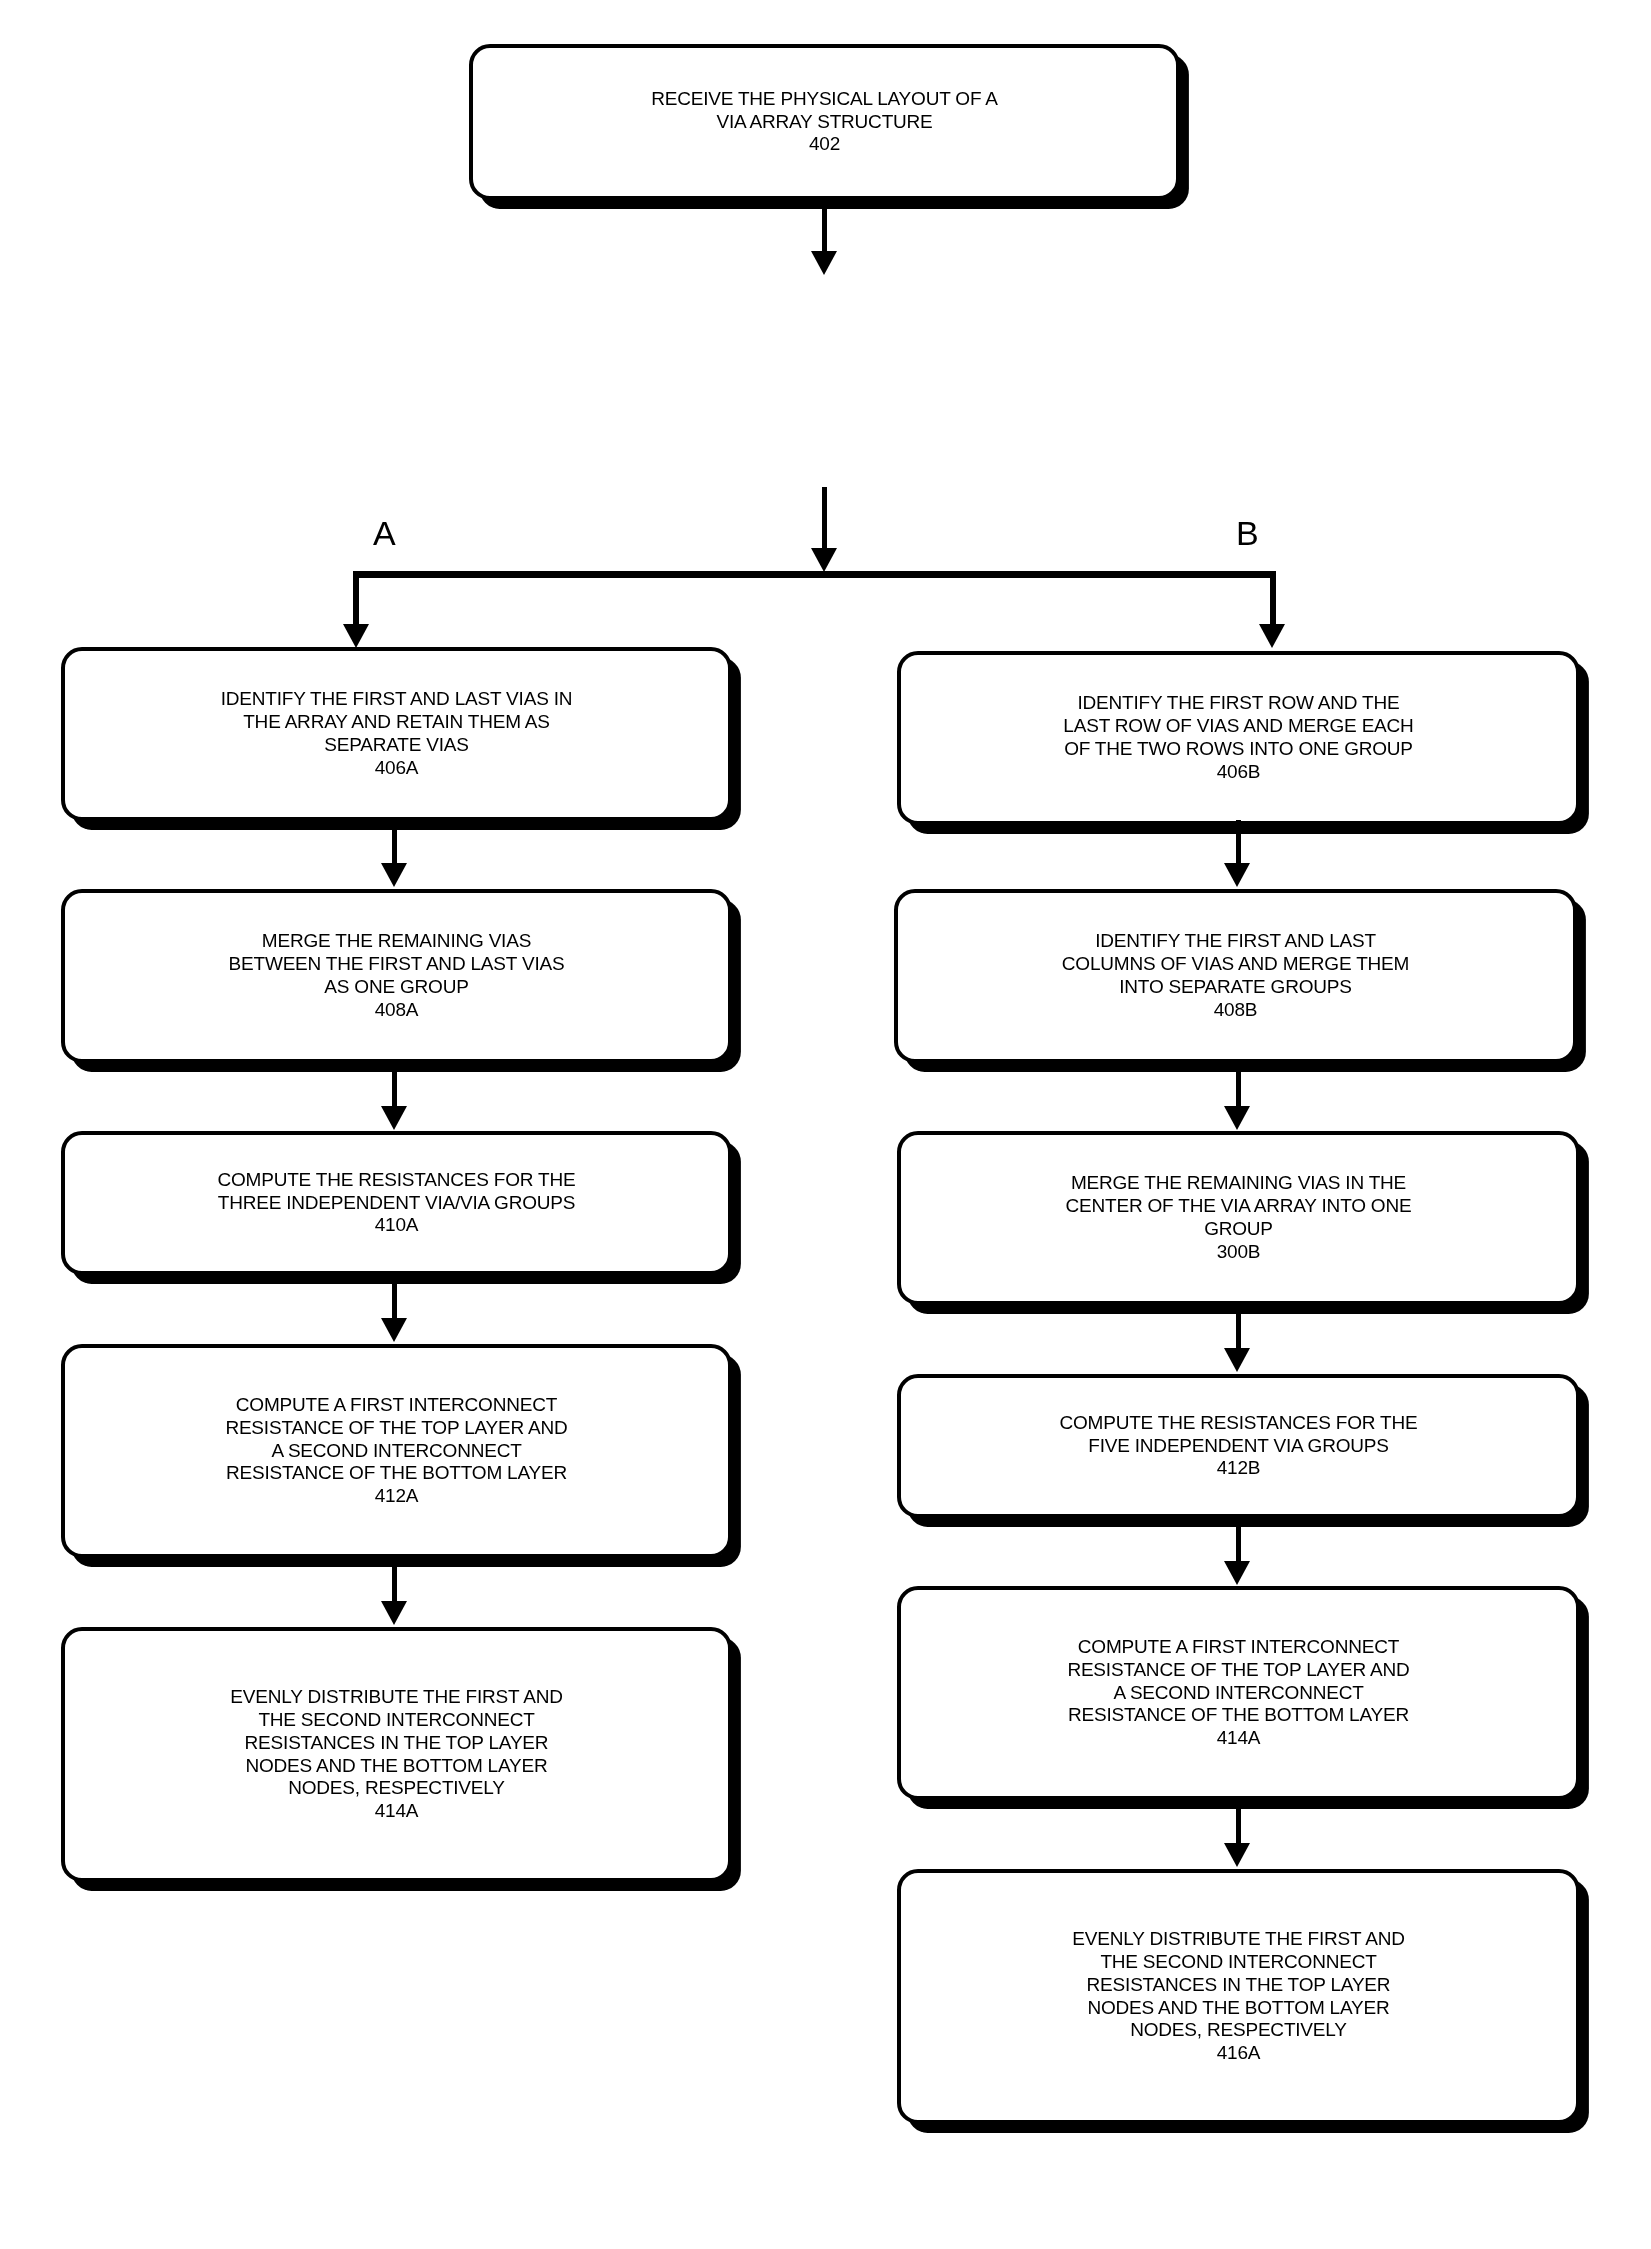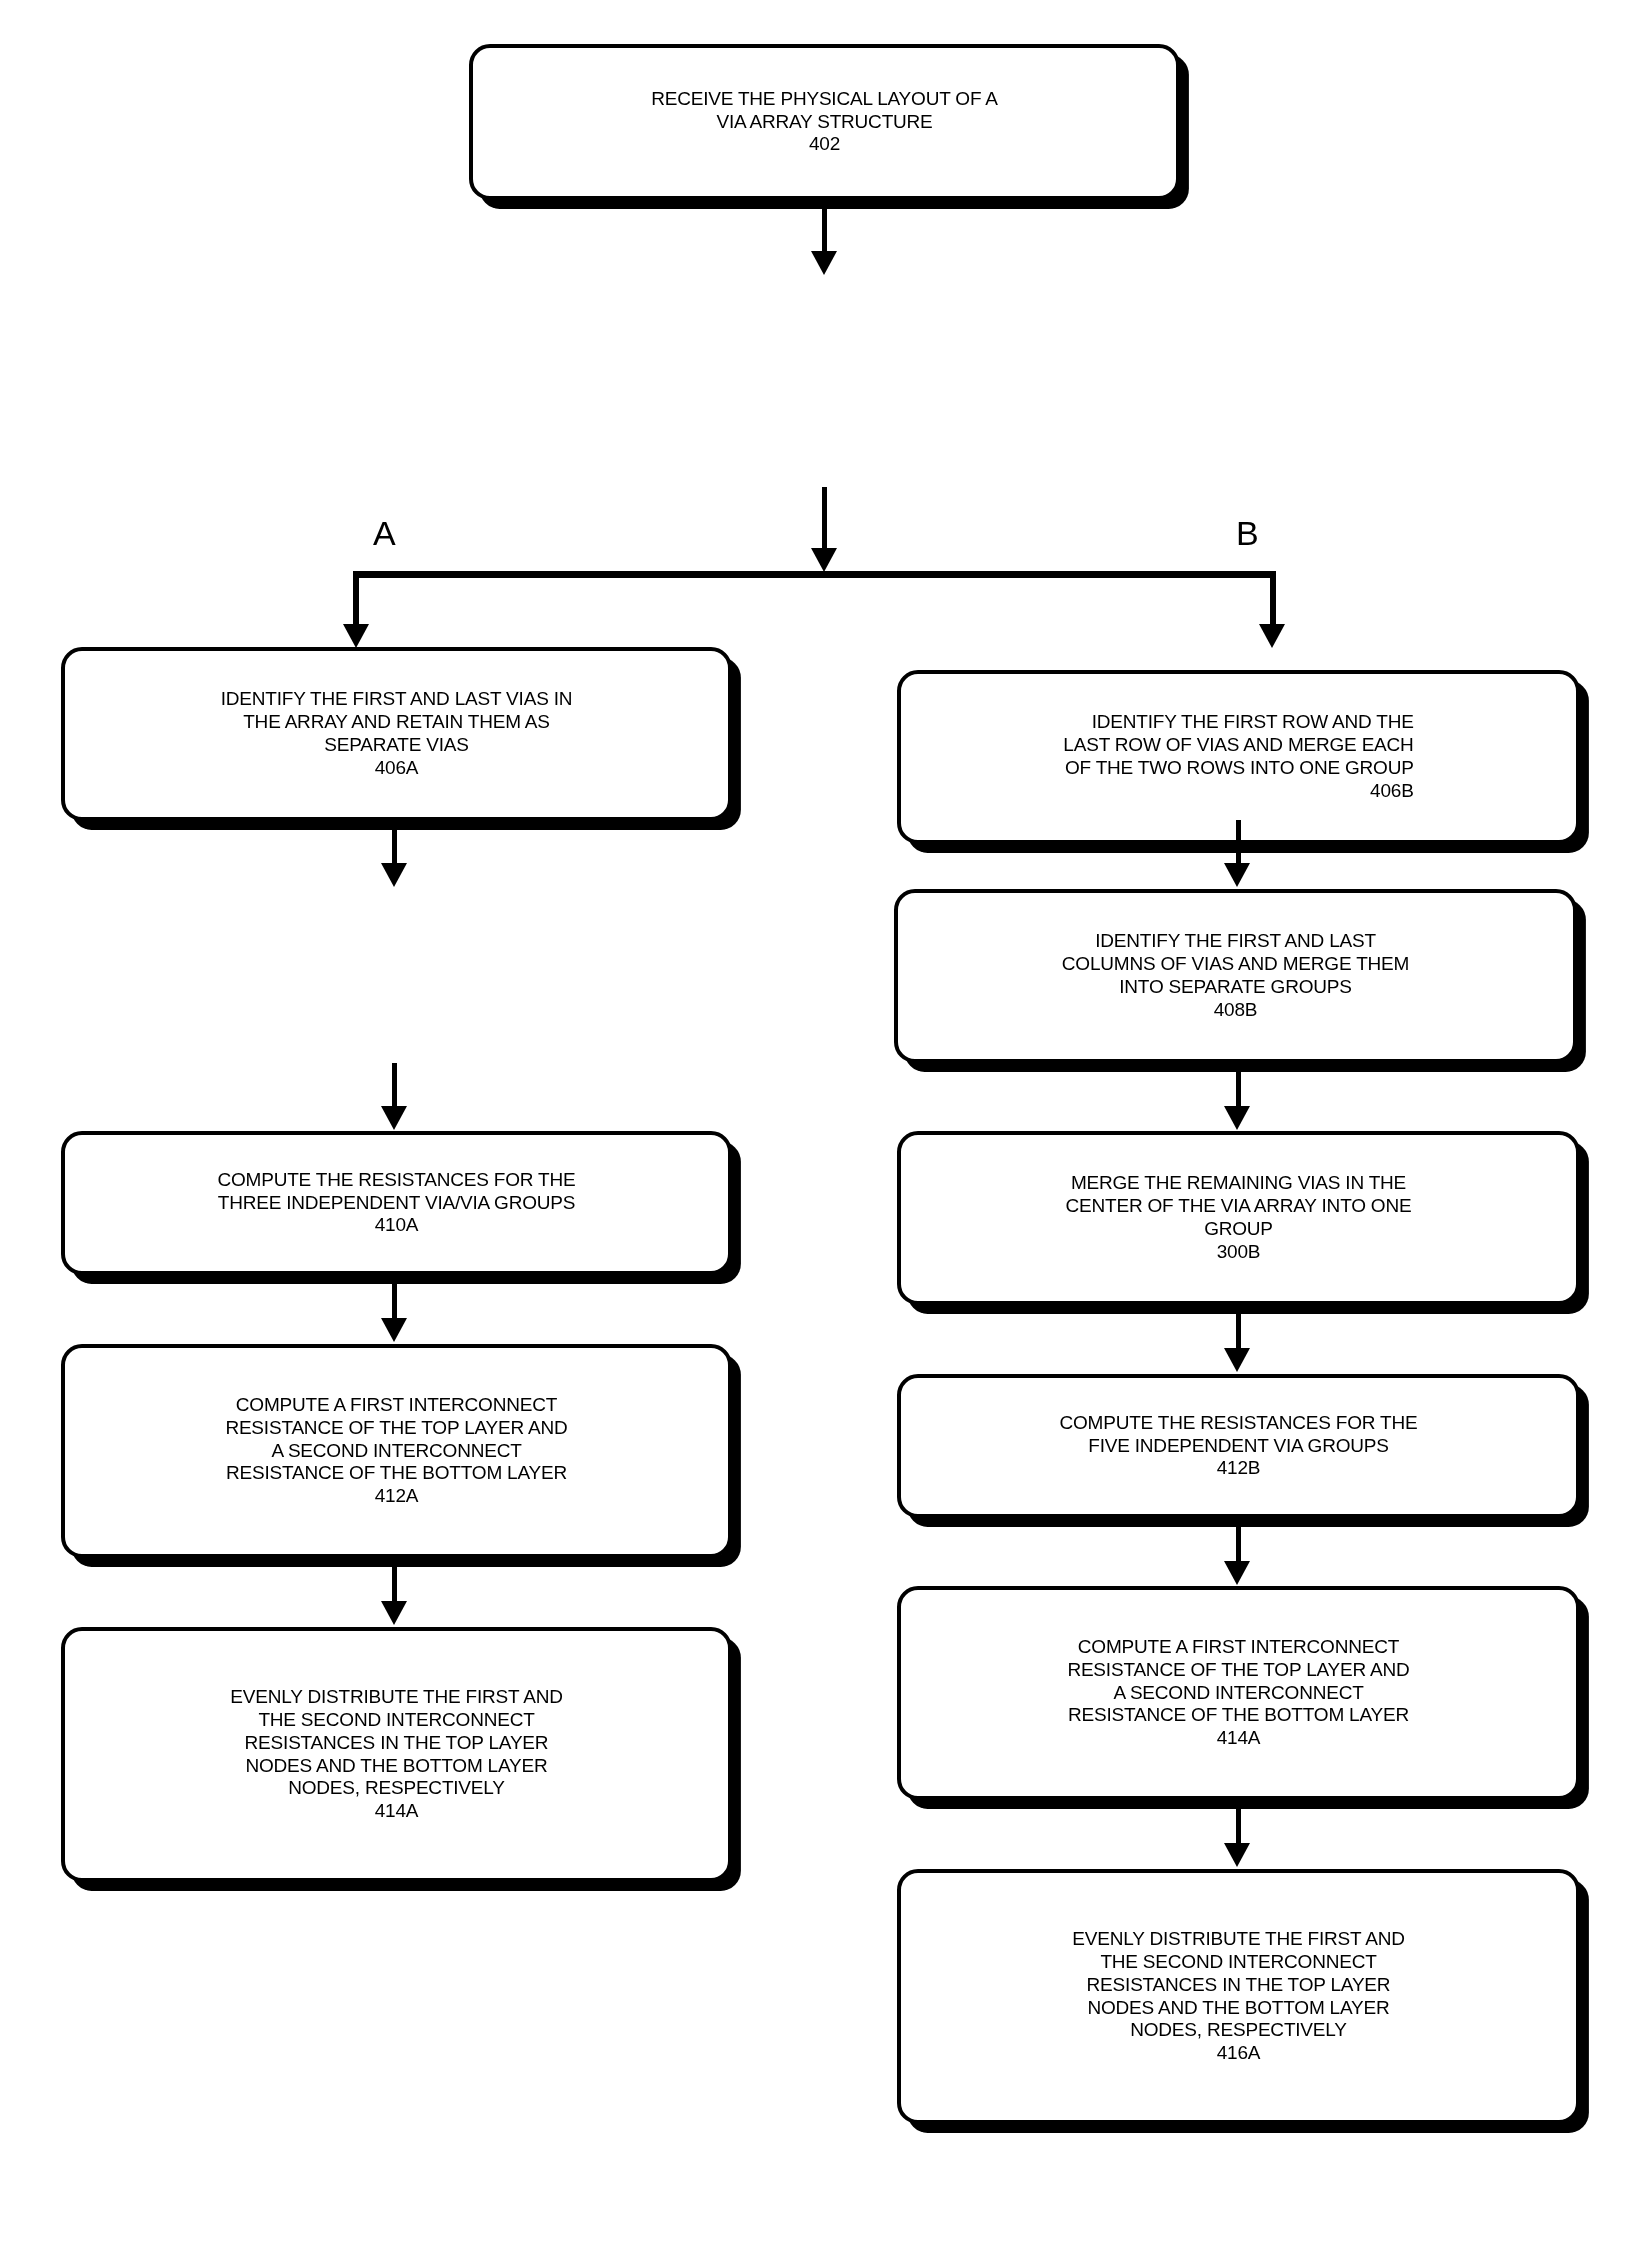--- a/index.html
+++ b/index.html
@@ -100,20 +100,26 @@
   <div class="node" style="left:61px; top:647px; width:671px; height:174px;">
     <div class="label">IDENTIFY THE FIRST AND LAST VIAS IN
 THE ARRAY AND RETAIN THEM AS
 SEPARATE VIAS
 406A</div>
   </div>
 
   <div class="vline" style="left:392px; top:820px; width:4.8px; height:48px;"></div>
   <div class="arrowhead" style="left:381px; top:863px;"></div>
 
+  <div class="node" style="left:61px; top:889px; width:671px; height:174px;">
+    <div class="label">MERGE THE REMAINING VIAS
+BETWEEN THE FIRST AND LAST VIAS
+AS ONE GROUP
+408A</div>
+  </div>
 
   <div class="vline" style="left:392px; top:1063px; width:4.8px; height:48px;"></div>
   <div class="arrowhead" style="left:381px; top:1106px;"></div>
 
   <div class="node" style="left:61px; top:1131px; width:671px; height:144px;">
     <div class="label">COMPUTE THE RESISTANCES FOR THE
 THREE INDEPENDENT VIA/VIA GROUPS
 410A</div>
   </div>
 
@@ -133,21 +139,21 @@
 
   <div class="node" style="left:61px; top:1627px; width:671px; height:255px;">
     <div class="label">EVENLY DISTRIBUTE THE FIRST AND
 THE SECOND INTERCONNECT
 RESISTANCES IN THE TOP LAYER
 NODES AND THE BOTTOM LAYER
 NODES, RESPECTIVELY
 414A</div>
   </div>
 
-  <div class="node" style="left:897px; top:670px; width:683px; height:174px;text-align:right;">
+  <div class="node" style="left:897px; top:651px; width:683px; height:174px;">
     <div class="label">IDENTIFY THE FIRST ROW AND THE
 LAST ROW OF VIAS AND MERGE EACH
 OF THE TWO ROWS INTO ONE GROUP
 406B</div>
   </div>
 
   <div class="vline" style="left:1236px; top:820px; width:4.8px; height:48px;"></div>
   <div class="arrowhead" style="left:1224px; top:863px;"></div>
 
   <div class="node" style="left:894px; top:889px; width:683px; height:174px;align-items:center;">

